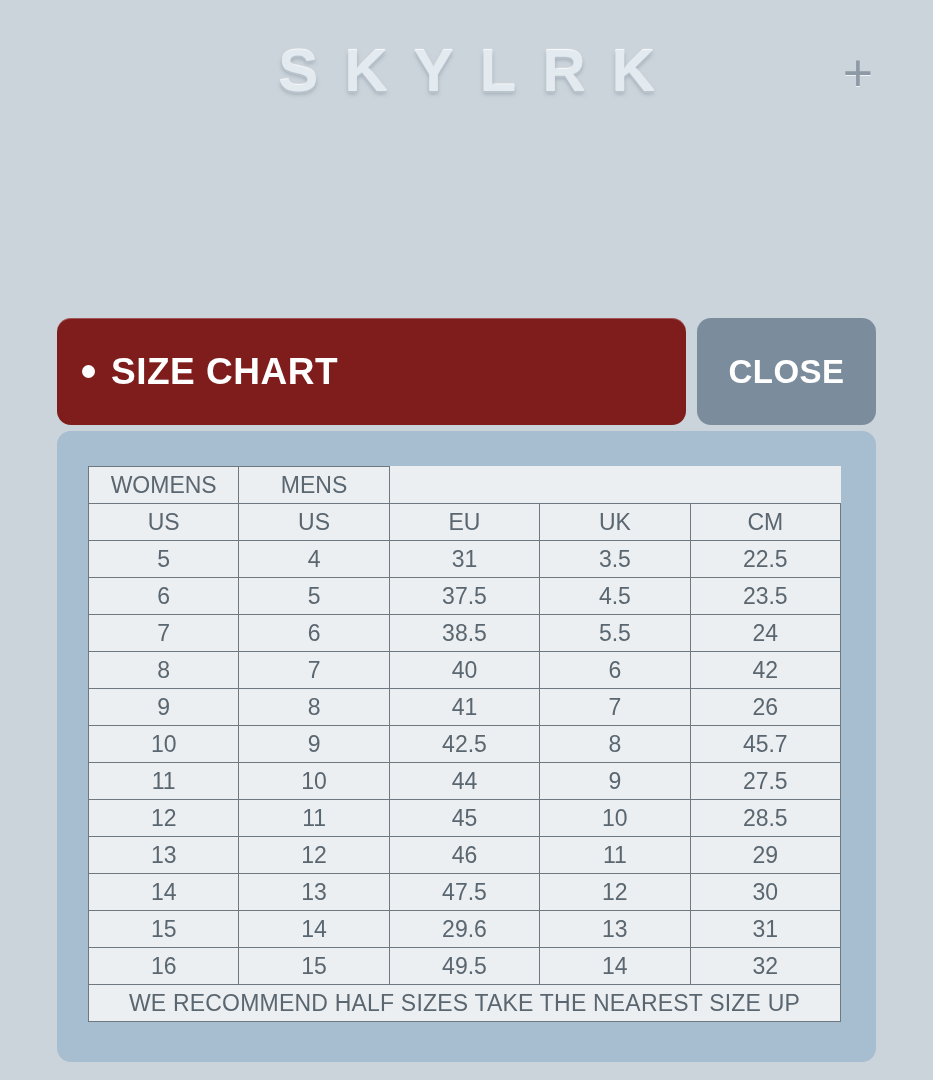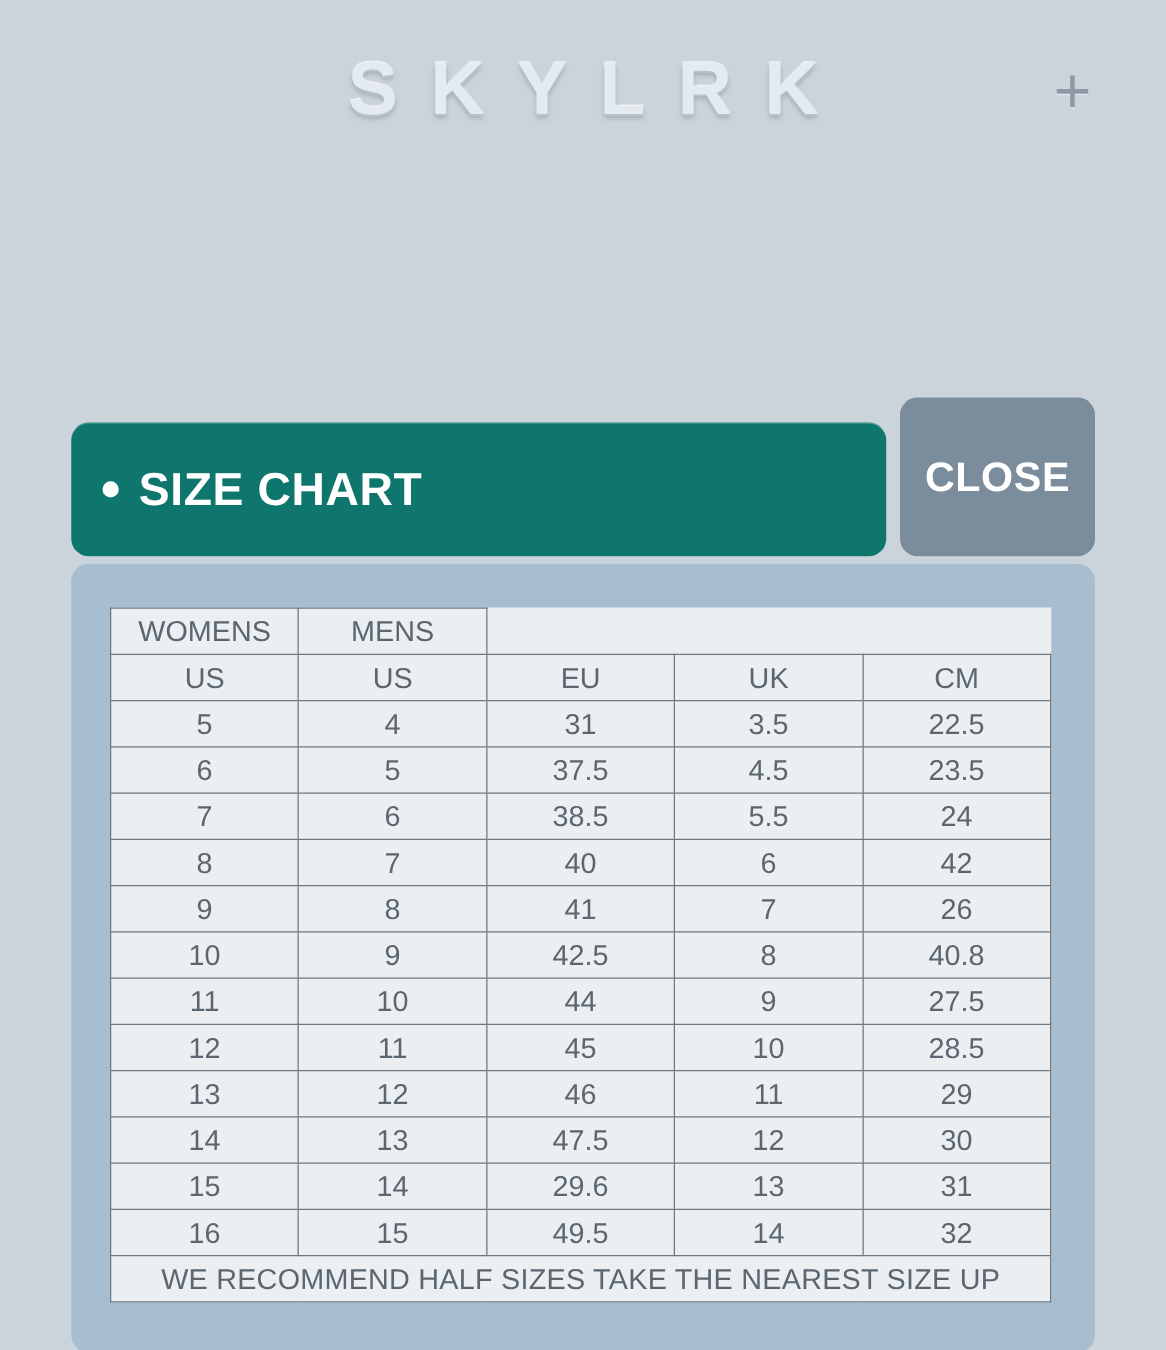--- a/index.html
+++ b/index.html
@@ -58,45 +58,44 @@
     left: 57px;
     width: 819px;
   }
   .bar-row {
     display: flex;
     align-items: stretch;
     gap: 11px;
   }
   .title-bar {
     flex: 1 1 auto;
-    background: #0f766e;
+    background: #7f1d1d;
     border-radius: 14px;
     display: flex;
     align-items: center;
     height: 107px;
     box-shadow: inset 0 1px 0 rgba(255,255,255,0.25);
-    margin-top: 20px;
   }
   .bullet {
     width: 13px;
     height: 13px;
     border-radius: 50%;
     background: #ffffff;
     margin-left: 25px;
     margin-right: 16px;
     flex: none;
   }
   .title-text {
     color: #ffffff;
     font-size: 37px;
     font-weight: bold;
     letter-spacing: 0.5px;
   }
   .close-btn {
-    width: 156px;
+    width: 179px;
     background: #7b8d9d;
     border-radius: 14px;
     display: flex;
     align-items: center;
     justify-content: center;
     color: #ffffff;
     font-size: 33px;
     font-weight: bold;
     letter-spacing: 0.5px;
     cursor: pointer;
@@ -223,21 +222,21 @@
           <td>8</td>
           <td>41</td>
           <td>7</td>
           <td>26</td>
         </tr>
         <tr class="data-row">
           <td>10</td>
           <td>9</td>
           <td>42.5</td>
           <td>8</td>
-          <td>40.8</td>
+          <td>45.7</td>
         </tr>
         <tr class="data-row">
           <td>11</td>
           <td>10</td>
           <td>44</td>
           <td>9</td>
           <td>27.5</td>
         </tr>
         <tr class="data-row">
           <td>12</td>

